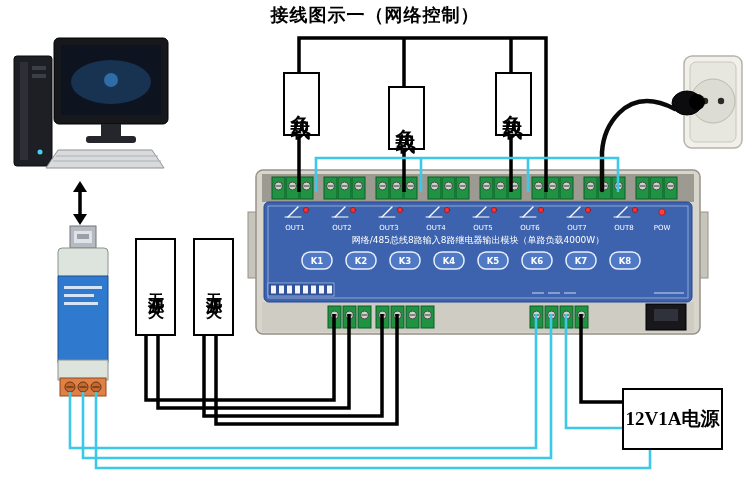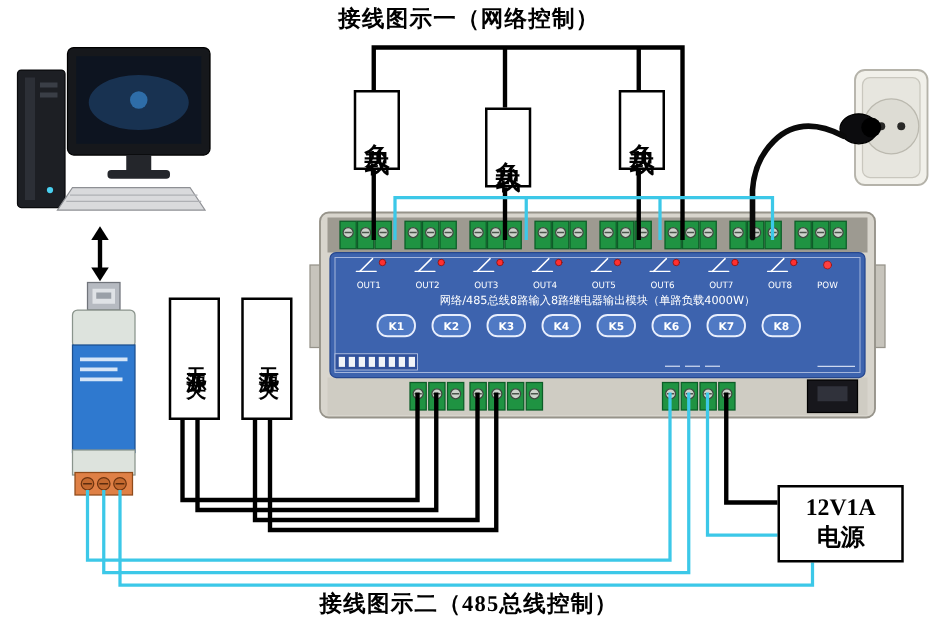--- a/index.html
+++ b/index.html
@@ -7,21 +7,21 @@
          font-family:"Liberation Serif","DejaVu Serif",serif;color:#000}
   #scene{position:absolute;left:0;top:0}
   #scene text{font-family:"DejaVu Sans","Liberation Sans",sans-serif;fill:#ffffff}
   .title{position:absolute;left:0;width:100%;text-align:center;font-weight:700;
          font-size:18px;letter-spacing:1px}
   .box{position:absolute;background:#fff;border:2.5px solid #000;display:flex;
        align-items:center;justify-content:center;font-weight:700}
   .vtext{writing-mode:vertical-rl;text-orientation:upright}
   .load{font-size:20px;letter-spacing:5px}
   .switch{font-size:16px;letter-spacing:3px}
-  .psu{flex-direction:column;font-size:19px;line-height:1.25;text-align:center}
+  .psu{flex-direction:row;font-size:19px;line-height:1.25;text-align:center}
 </style>
 </head>
 <body>
 
 <div id="stage">
 
 <svg id="scene" width="750" height="502" viewBox="0 0 750 502">
 
   <defs>
     <g id="term">
@@ -246,21 +246,20 @@
   </g>
 
   <g>
     <line x1="80" y1="190" x2="80" y2="216" stroke="#000" stroke-width="3.5"></line>
     <polygon points="80,181 73,192 87,192" fill="#000"></polygon>
     <polygon points="80,225 73,214 87,214" fill="#000"></polygon>
   </g>
 </svg>
 
 <div class="title" style="top:3px">接线图示一（网络控制）</div>
-<div class="title" style="top:471px">接线图示二（485总线控制）</div>
 
 <div class="box load vtext" style="left:283px;top:72px;width:33px;height:60px">负载</div>
 <div class="box load vtext" style="left:388px;top:86px;width:33px;height:60px">负载</div>
 <div class="box load vtext" style="left:495px;top:72px;width:33px;height:60px">负载</div>
 
 <div class="box switch vtext" style="left:135px;top:238px;width:37px;height:94px">无源开关</div>
 <div class="box switch vtext" style="left:193px;top:238px;width:37px;height:94px">无源开关</div>
 
 <div class="box psu" style="left:622px;top:388px;width:97px;height:58px">
   <span>12V1A</span>

